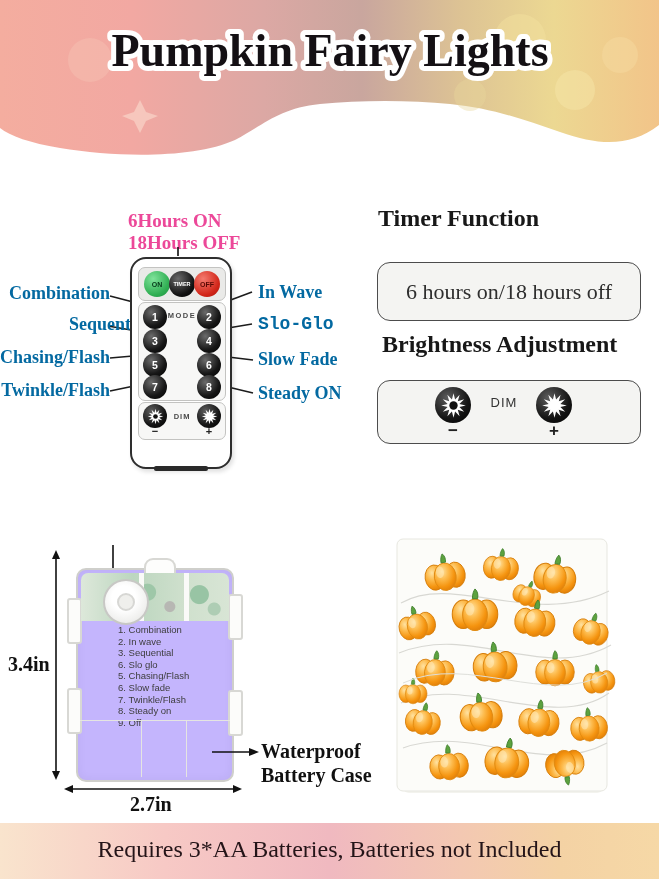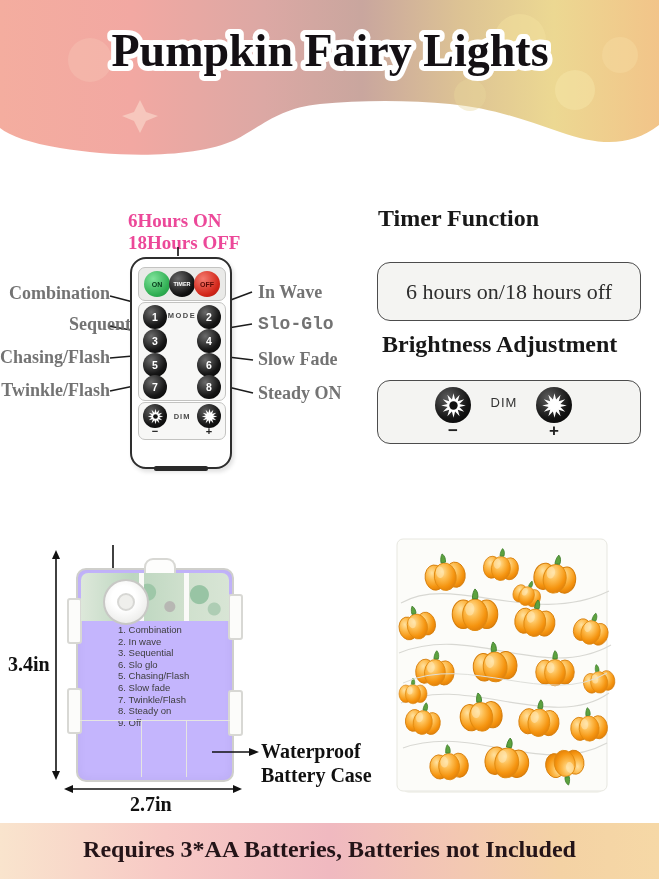--- a/index.html
+++ b/index.html
@@ -4,21 +4,21 @@
 <style>
   html,body{margin:0;padding:0;background:#ffffff;}
   .page{position:relative;width:659px;height:879px;background:#ffffff;overflow:hidden;
         font-family:"Liberation Serif","DejaVu Serif",serif;color:#1a1a1a;}
   .abs{position:absolute;}
 
   
   .header-svg{position:absolute;left:0;top:0;}
 
   
-  .remote-label{position:absolute;font-weight:700;font-size:18px;color:#737373;white-space:nowrap;}
+  .remote-label{position:absolute;font-weight:700;font-size:18px;color:#0369a1;white-space:nowrap;}
   .remote-label.left{left:0;width:110px;text-align:right;}
   .remote-label.right{left:258px;text-align:left;}
   .timer-note{position:absolute;left:128px;top:210px;font-weight:700;font-size:19px;line-height:22px;color:#ec4899;}
 
   .remote-body{position:absolute;left:130px;top:257px;width:98px;height:208px;background:#ffffff;
                border:2px solid #2e2e2e;border-radius:16px;box-shadow:2px 3px 4px rgba(0,0,0,0.12);}
   .remote-strip{position:absolute;left:22px;bottom:-4px;width:54px;height:5px;background:#2a2a2a;border-radius:2px;}
   .panel{position:absolute;left:6px;width:86px;border:1px solid #c3c3c1;border-radius:7px;}
   .panel.power{top:8px;height:32px;background:#eaeae8;}
   .panel.mode{top:43px;height:97px;background:#f7f7f6;}
@@ -75,21 +75,21 @@
   .case-modes{position:absolute;left:40px;top:54px;font-family:"Liberation Sans","DejaVu Sans",sans-serif;
               font-size:9.5px;line-height:11.6px;color:#3d3d3d;}
   .case-hline{position:absolute;left:2px;right:2px;top:150px;height:1px;background:#e5e5e1;}
   .case-vline{position:absolute;top:151px;bottom:3px;width:1px;background:#e5e5e1;}
   .case-tab{position:absolute;width:11px;height:42px;background:#fcfcfa;border:2px solid #d8d8d4;border-radius:3px;}
 
   
   .footer-band{position:absolute;left:0;top:823px;width:659px;height:56px;
       background:linear-gradient(90deg,#f9e4cd,#f7c9c5 25%,#f0b9c0 50%,#f3c8b2 70%,#f4d2a4 85%,#f6d8a6);}
   .footer-text{position:absolute;left:0;right:0;top:13px;text-align:center;
-               font-weight:700;font-size:24px;color:#241418;}
+               font-weight:400;font-size:24px;color:#241418;}
 </style>
 </head>
 <body>
 
 <div class="page">
 
   <svg class="header-svg" width="659" height="165" viewBox="0 0 659 165">
     <defs>
       <linearGradient id="wc" x1="0" y1="0" x2="1" y2="0">
         <stop offset="0" stop-color="#f4ad9f"></stop>

